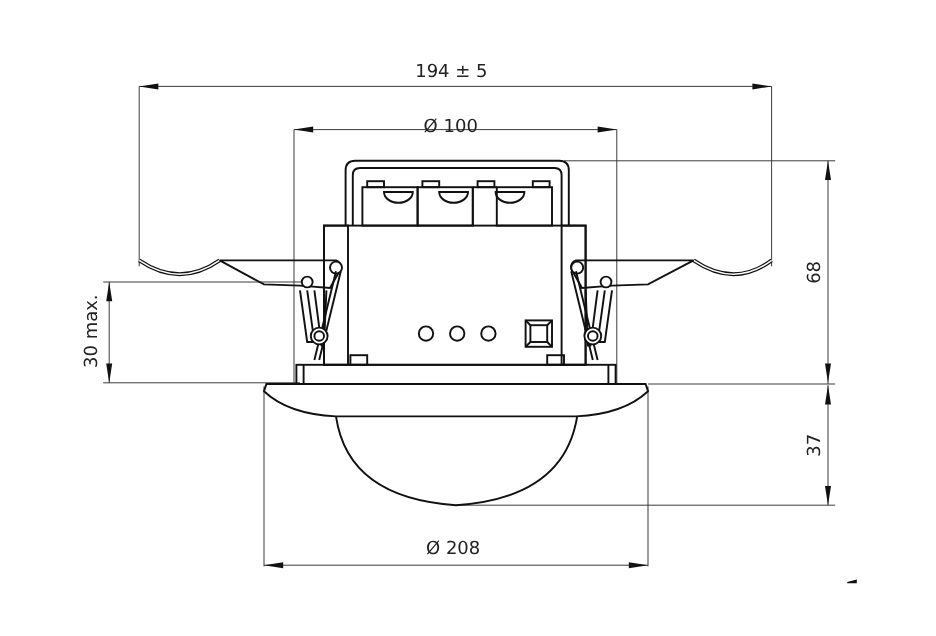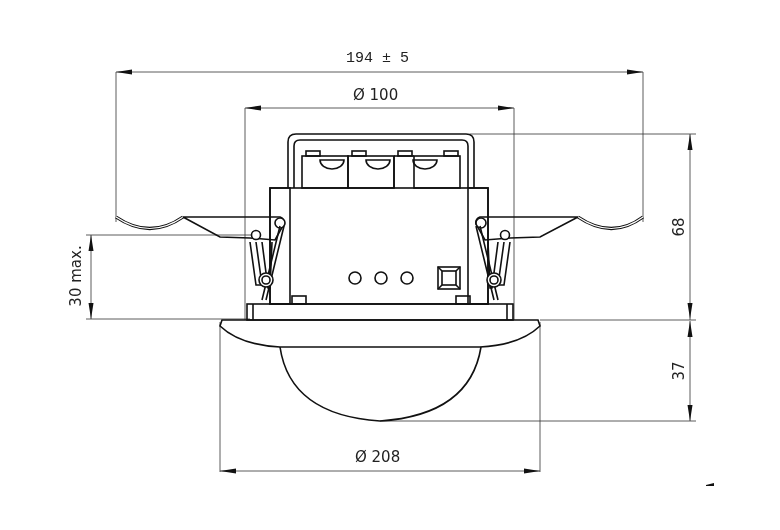--- a/index.html
+++ b/index.html
@@ -145,18 +145,18 @@
     <path class="body" d="M222,320 L538,320 L540,326 Q520,345 480,347 L280,347 Q240,345 220,326 Z"></path>
   </g>
 
   <g>
     <path class="body" d="M280,347 Q290,415 380,421 Q470,415 481,347"></path>
   </g>
 
   <polygon class="arrow" points="706,485 714,483 714,486 706,486"></polygon>
 </svg>
 
-<div class="label" style="left:346px; top:50px;font-family:Liberation Mono, monospace;">194 ± 5</div>
-<div class="label" style="left:353px; top:86px;">Ø 100</div>
+<div class="label" style="left:346px; top:50px;">194 ± 5</div>
+<div class="label" style="left:353px; top:96px;">Ø 100</div>
 <div class="label" style="left:355px; top:448px;">Ø 208</div>
 <div class="vlabel" style="left:669px; top:218px;">68</div>
 <div class="vlabel" style="left:669px; top:362px;">37</div>
 <div class="vlabel" style="left:45px; top:267px;">30 max.</div>
 
 </body></html>

